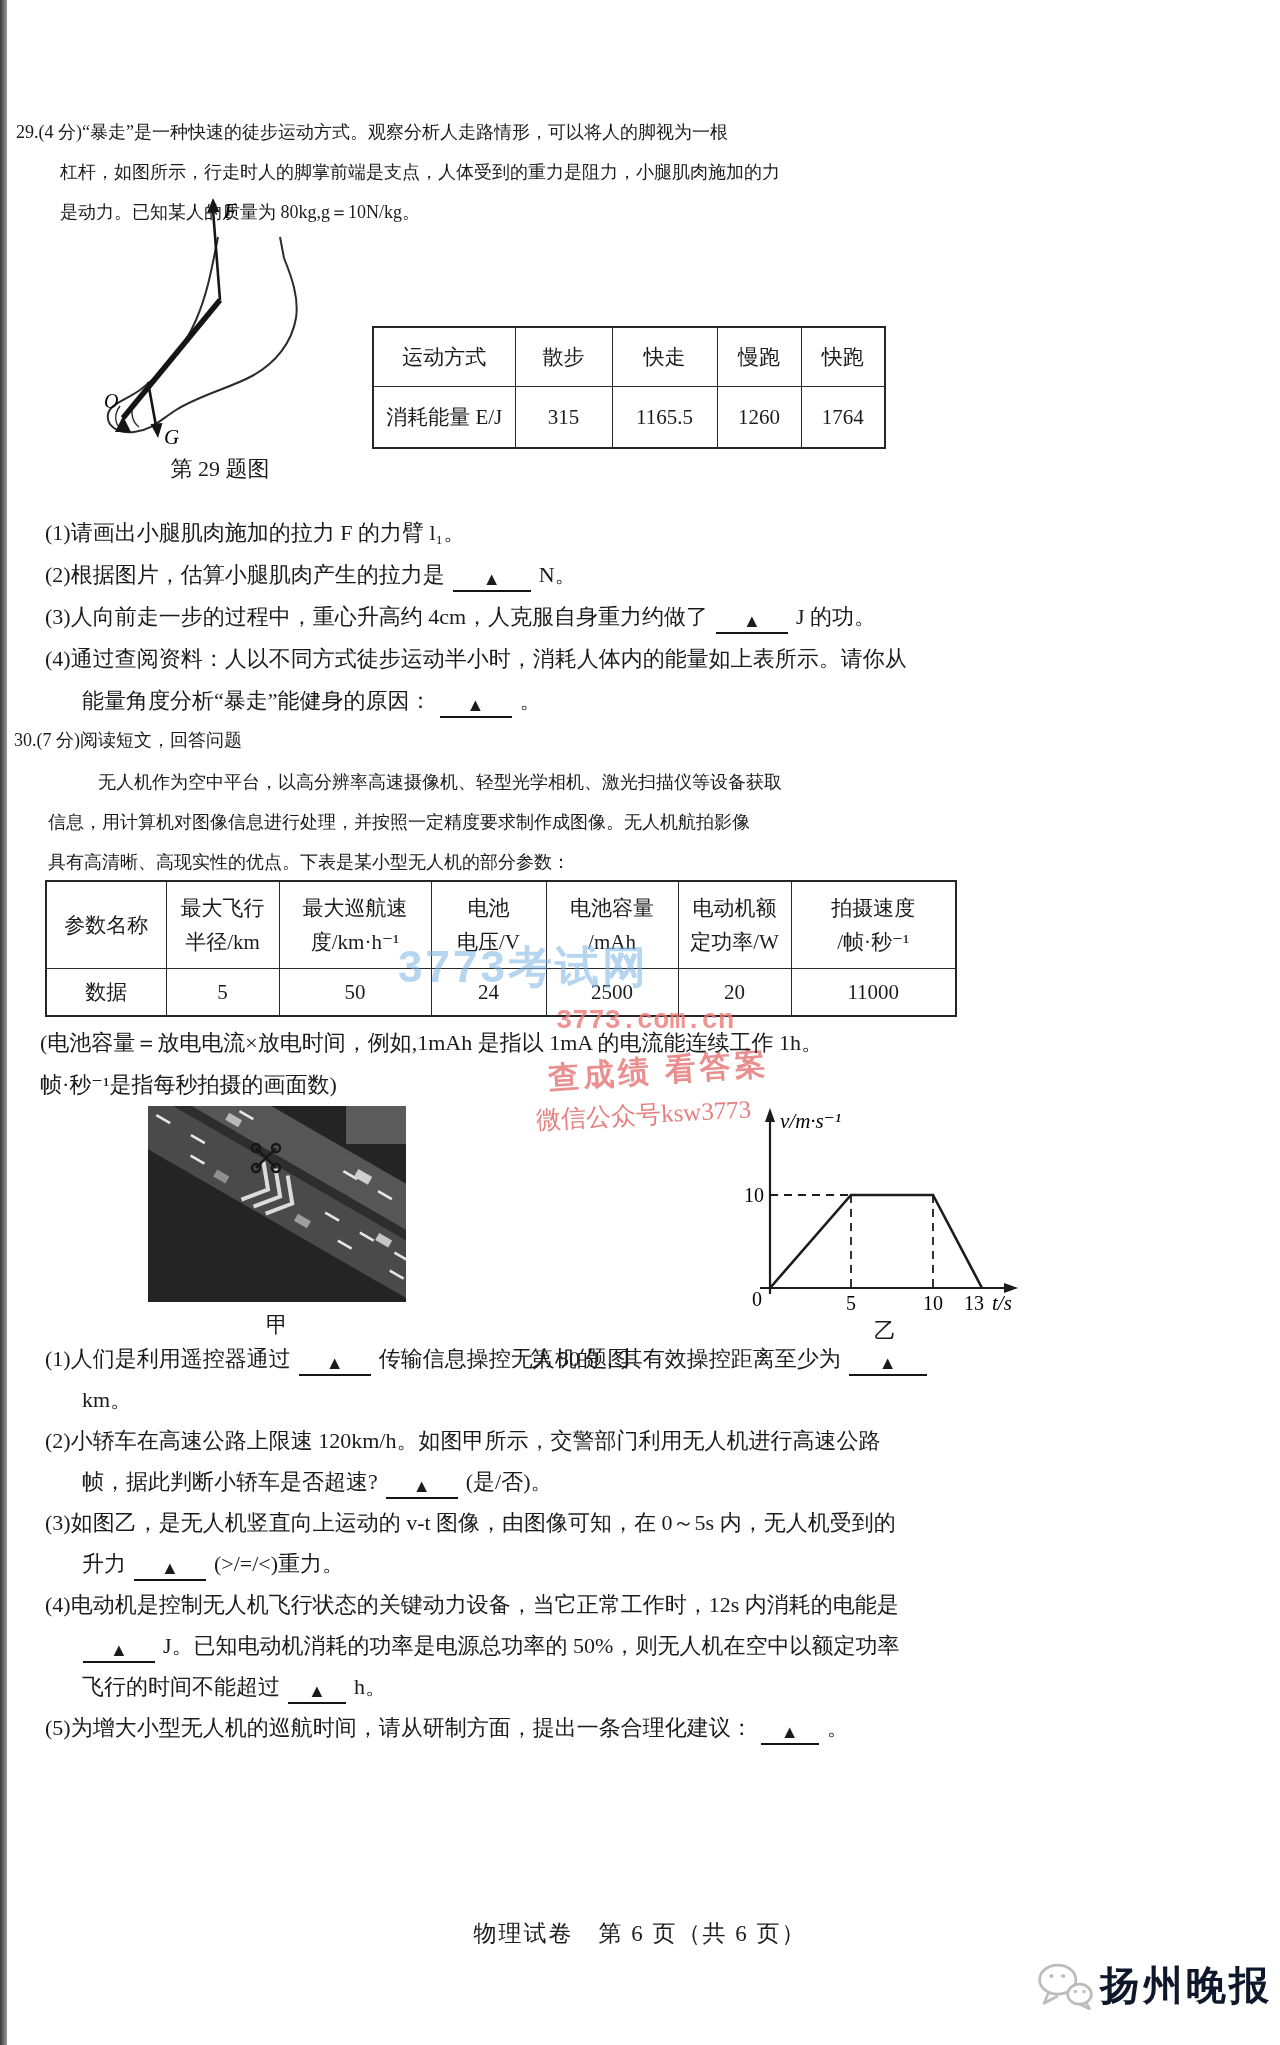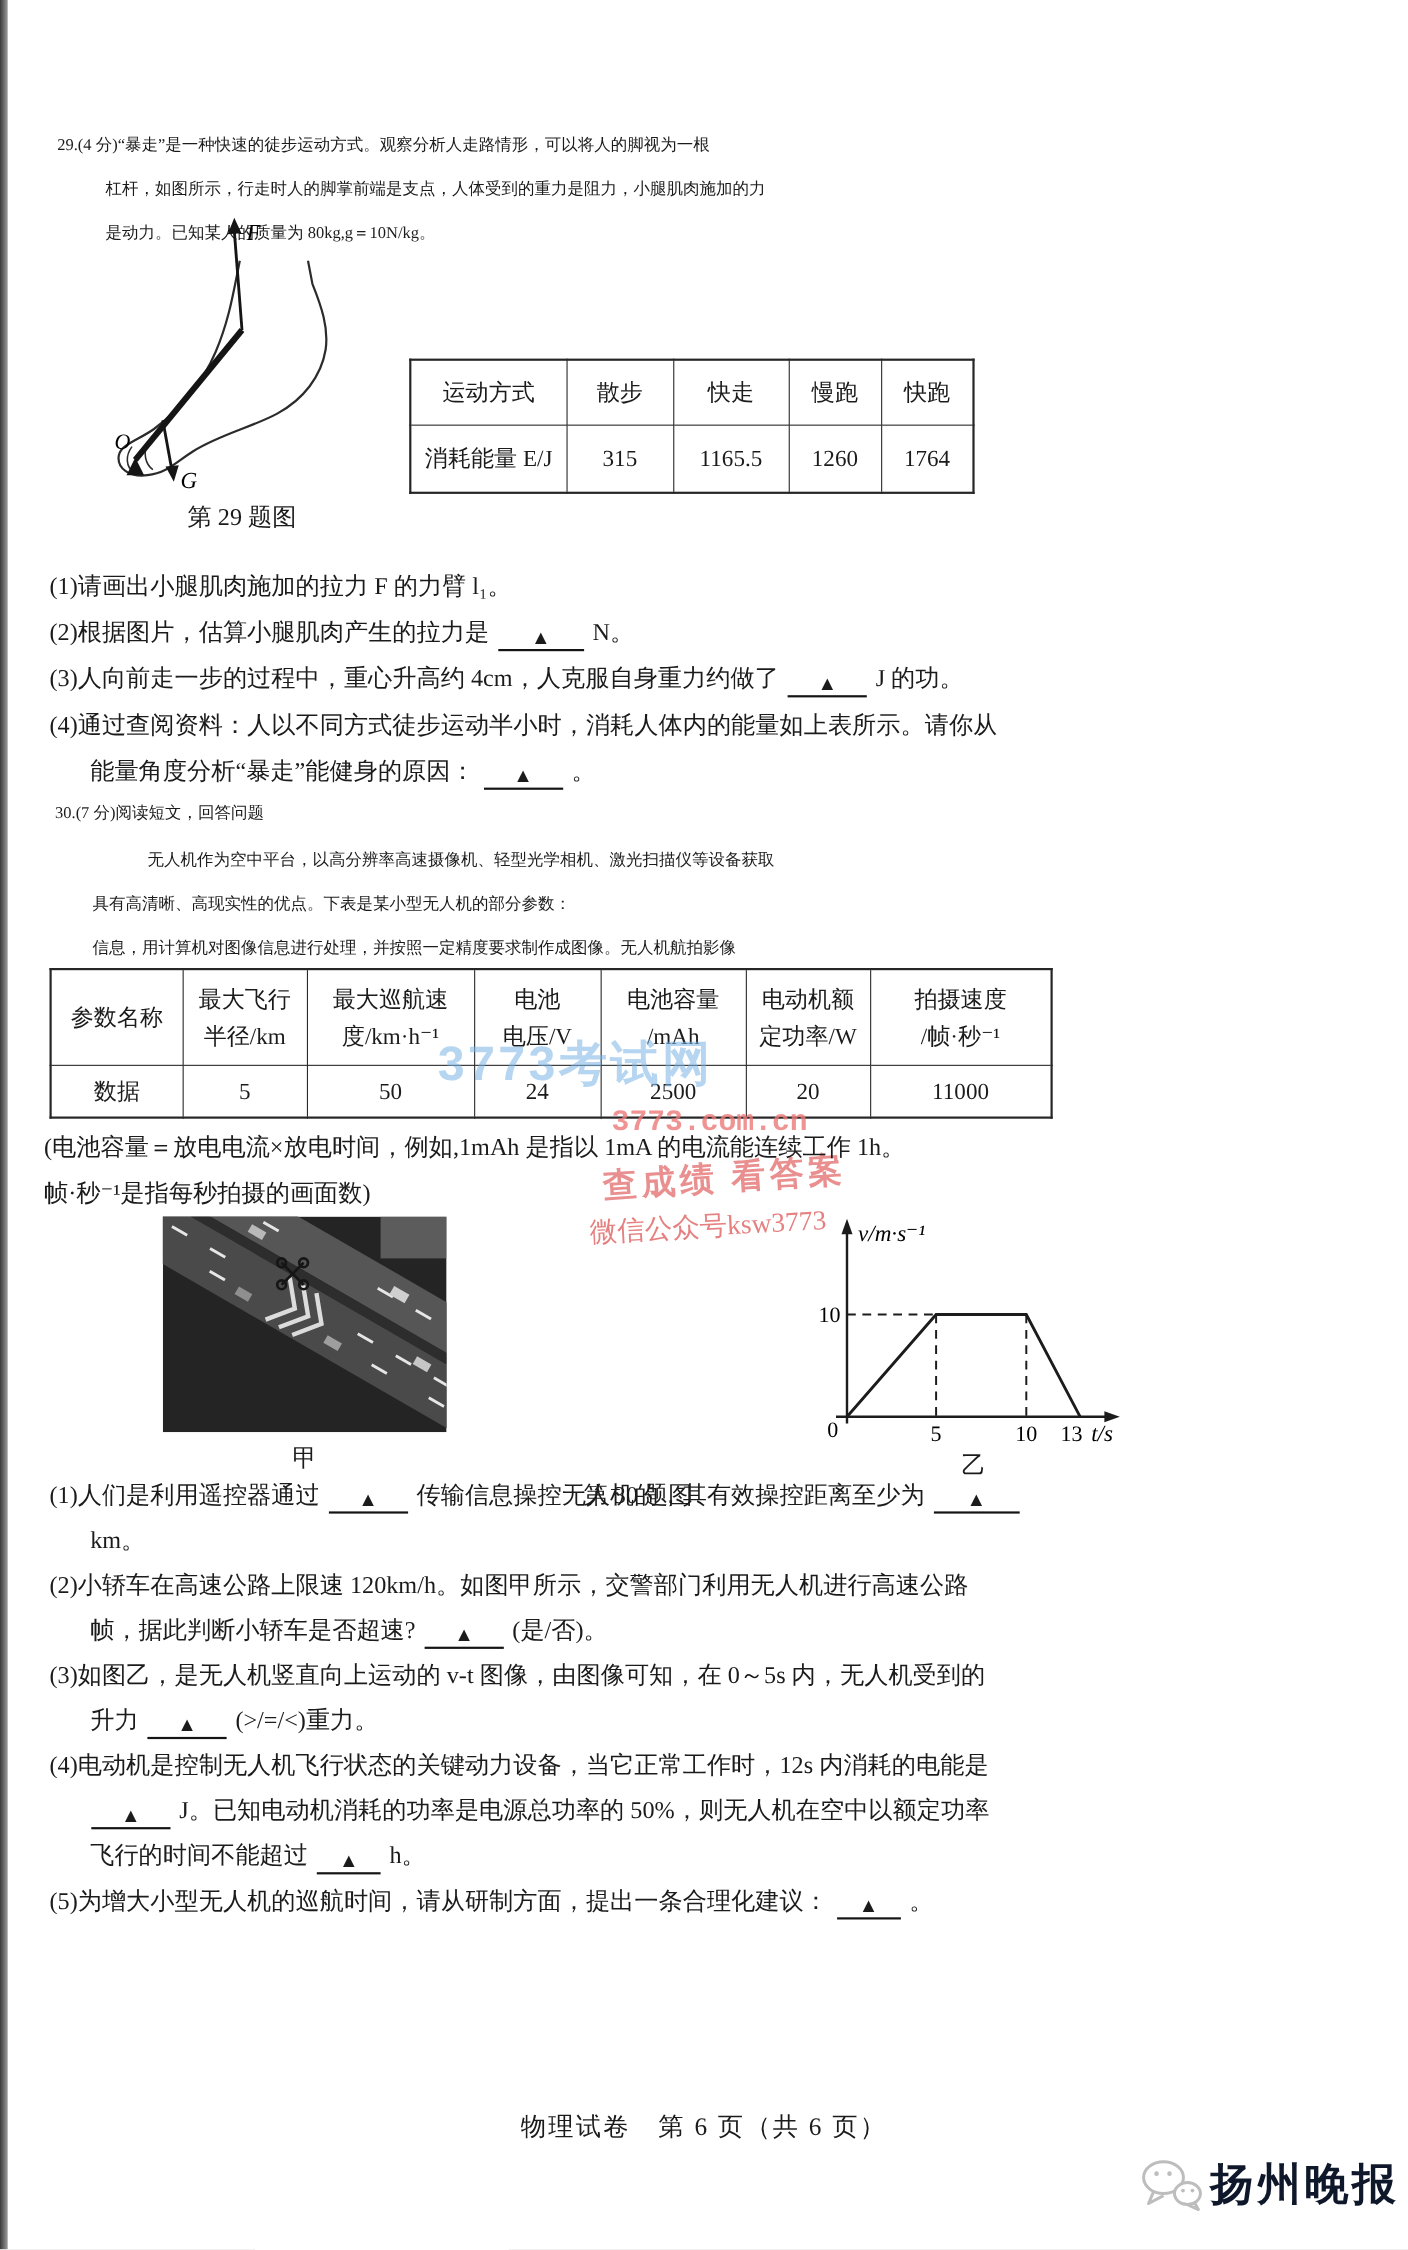--- a/index.html
+++ b/index.html
@@ -2,21 +2,21 @@
 <html><head>
 <meta charset="utf-8">
 <style>
   html,body{margin:0;padding:0;background:#e8e8e8;}
   #page{position:relative;width:1280px;height:2045px;background:#ffffff;overflow:hidden;
         font-family:"Liberation Serif","DejaVu Serif",serif;color:#1b1b1b;}
   #scan-edge{position:absolute;left:0;top:0;width:7px;height:2045px;
         background:linear-gradient(to right,#3a3a3a,#9b9b9b);}
   .abs{position:absolute;}
   .ln{white-space:nowrap;}
-  .body-text{font-size:15px;line-height:40px;margin-left:36px;}
+  .body-text{font-size:18px;line-height:40px;}
   .sub-text{font-size:22px;line-height:42px;}
   .blank{display:inline-block;min-width:64px;text-align:center;border-bottom:2px solid #141414;
         margin:0 8px;padding:0 4px 1px;font-size:18px;line-height:20px;vertical-align:-3px;}
   .blank.w56{min-width:50px}.blank.w76{min-width:70px}
   
   table{border-collapse:collapse;table-layout:fixed;}
   .t1{position:absolute;left:372px;top:326px;width:512px;border:2.5px solid #262626;}
   .t1 td{border:1.5px solid #2a2a2a;text-align:center;font-size:21px;padding:0;}
   .t1 tr:nth-child(1) td{height:58px;}
   .t1 tr:nth-child(2) td{height:60px;}
@@ -106,22 +106,22 @@
     <div class="ln">(1)请画出小腿肌肉施加的拉力 F 的力臂 l₁。</div>
     <div class="ln"><span>(2)根据图片，估算小腿肌肉产生的拉力是</span><span class="blank w76"><span>▲</span></span><span>N。</span></div>
     <div class="ln"><span>(3)人向前走一步的过程中，重心升高约 4cm，人克服自身重力约做了</span><span class="blank"><span>▲</span></span><span>J 的功。</span></div>
     <div class="ln">(4)通过查阅资料：人以不同方式徒步运动半小时，消耗人体内的能量如上表所示。请你从</div>
     <div class="ln" style="margin-left:37px"><span>能量角度分析“暴走”能健身的原因：</span><span class="blank"><span>▲</span></span><span>。</span></div>
   </div>
 
   <div class="abs body-text ln" style="left:14px;top:720px;">30.(7 分)阅读短文，回答问题</div>
   <div class="abs body-text" style="left:48px;top:762px;">
     <div class="ln" style="text-indent:50px">无人机作为空中平台，以高分辨率高速摄像机、轻型光学相机、激光扫描仪等设备获取</div>
+    <div class="ln">信息，用计算机对图像信息进行处理，并按照一定精度要求制作成图像。无人机航拍影像</div>
     <div class="ln">具有高清晰、高现实性的优点。下表是某小型无人机的部分参数：</div>
-    <div class="ln">信息，用计算机对图像信息进行处理，并按照一定精度要求制作成图像。无人机航拍影像</div>
   </div>
 
   <table class="t2">
     <colgroup>
         <col style="width:120px">
         <col style="width:113px">
         <col style="width:152px">
         <col style="width:115px">
         <col style="width:132px">
         <col style="width:113px">

